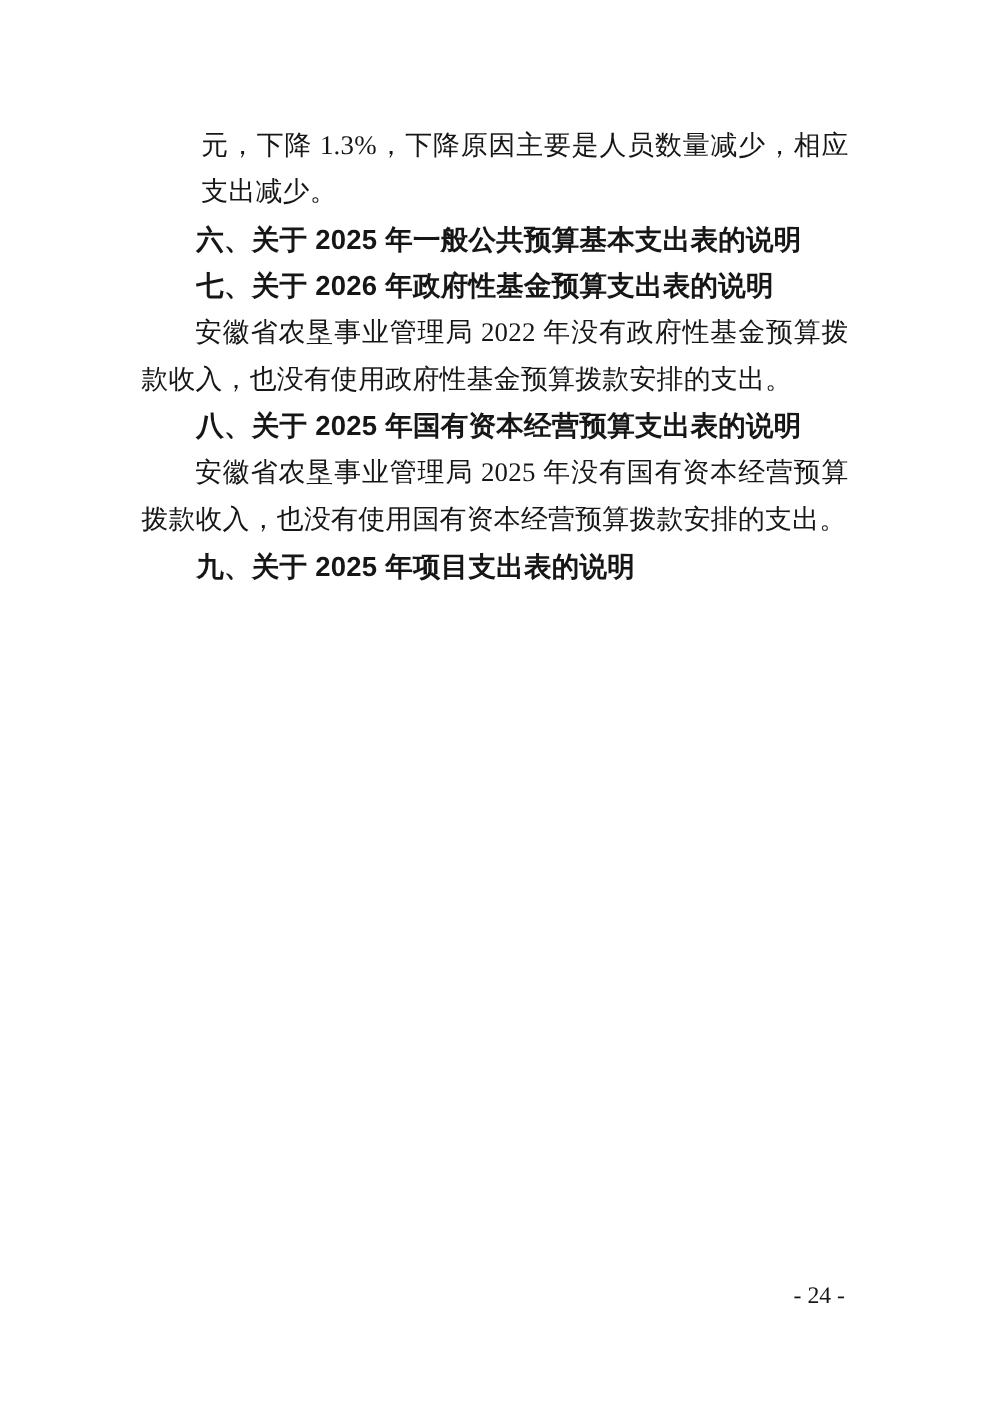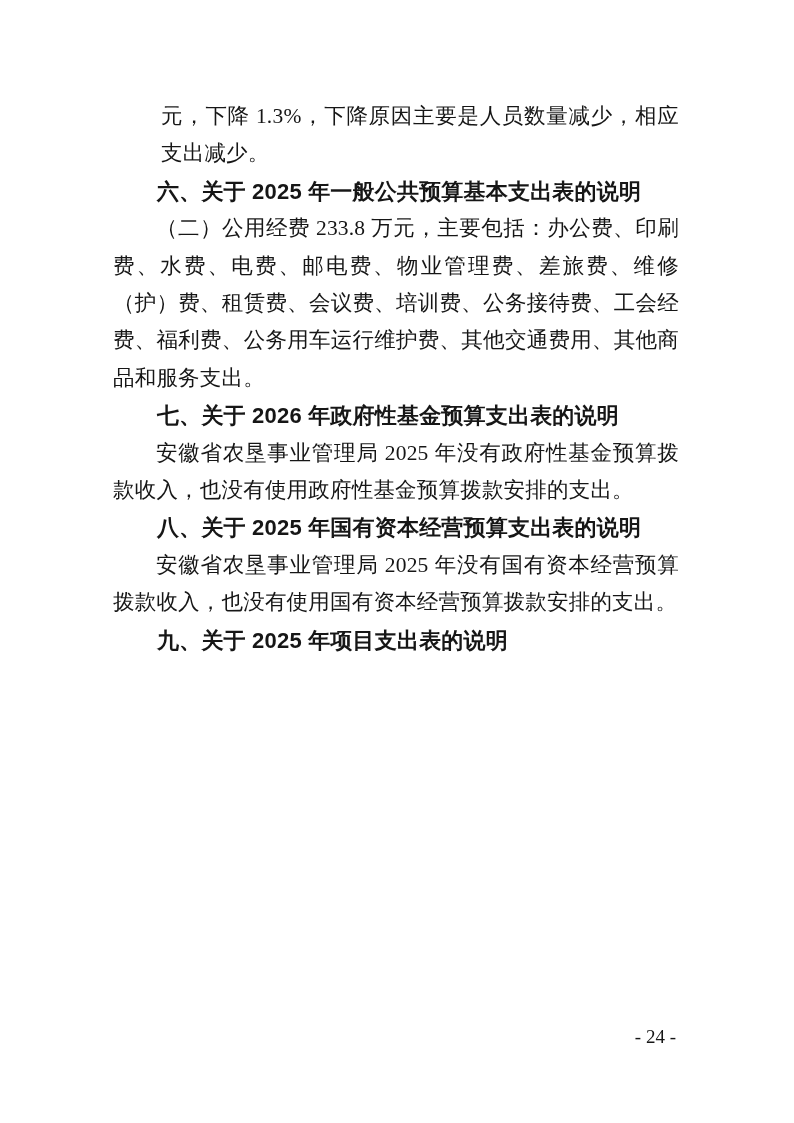--- a/index.html
+++ b/index.html
@@ -54,21 +54,20 @@
     white-space: pre;
   }
 </style>
 </head>
 <body>
 
 <div class="page">
   <div class="page-body">
     <p class="para continuation">元，下降 1.3%，下降原因主要是人员数量减少，相应支出减少。</p>
     <h2 class="heading">六、关于 2025 年一般公共预算基本支出表的说明</h2>
-    <p class="para">（二）公用经费 233.8 万元，主要包括：办公费、印刷费、水费、电费、邮电费、物业管理费、差旅费、维修（护）费、租赁费、会议费、培训费、公务接待费、工会经费、福利费、公务用车运行维护费、其他交通费用、其他商品和服务支出。</p>
     <h2 class="heading">七、关于 2026 年政府性基金预算支出表的说明</h2>
-    <p class="para">安徽省农垦事业管理局 2025 年没有政府性基金预算拨款收入，也没有使用政府性基金预算拨款安排的支出。</p>
+    <p class="para">安徽省农垦事业管理局 2022 年没有政府性基金预算拨款收入，也没有使用政府性基金预算拨款安排的支出。</p>
     <h2 class="heading">八、关于 2025 年国有资本经营预算支出表的说明</h2>
     <p class="para">安徽省农垦事业管理局 2025 年没有国有资本经营预算拨款收入，也没有使用国有资本经营预算拨款安排的支出。</p>
     <h2 class="heading">九、关于 2025 年项目支出表的说明</h2>
   </div>
   <div class="page-number">- 24 -</div>
 </div>
 
 </body></html>

